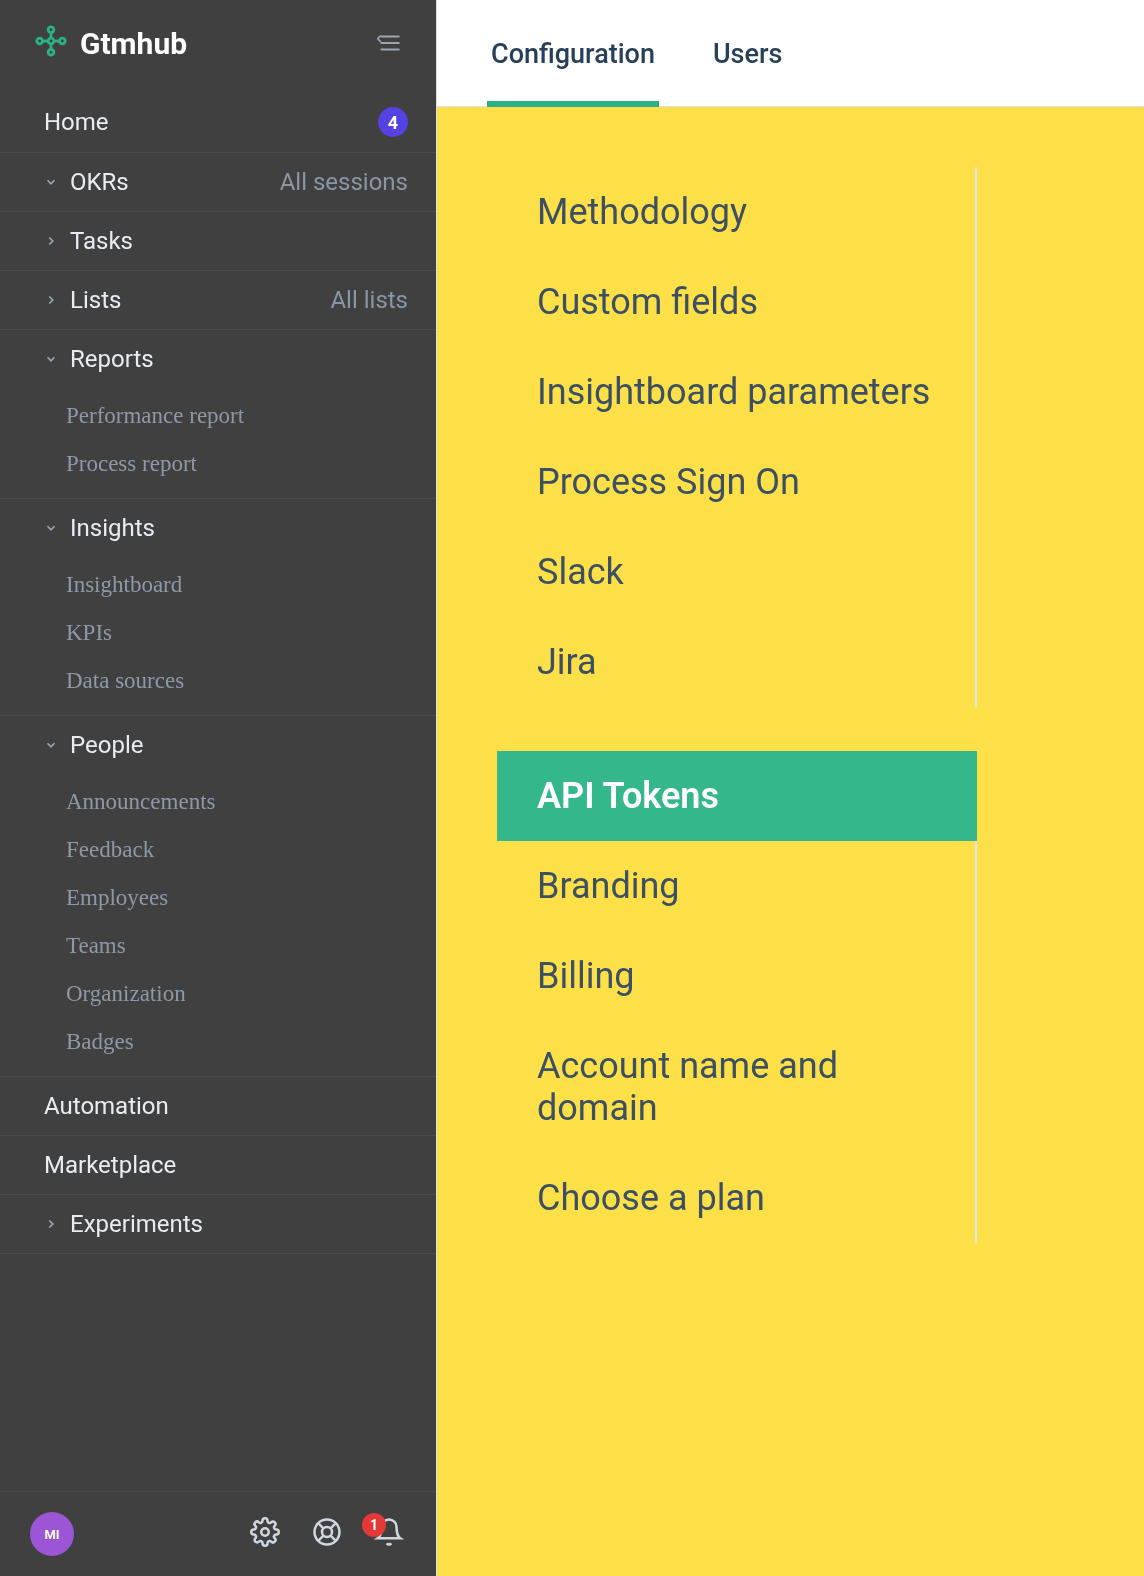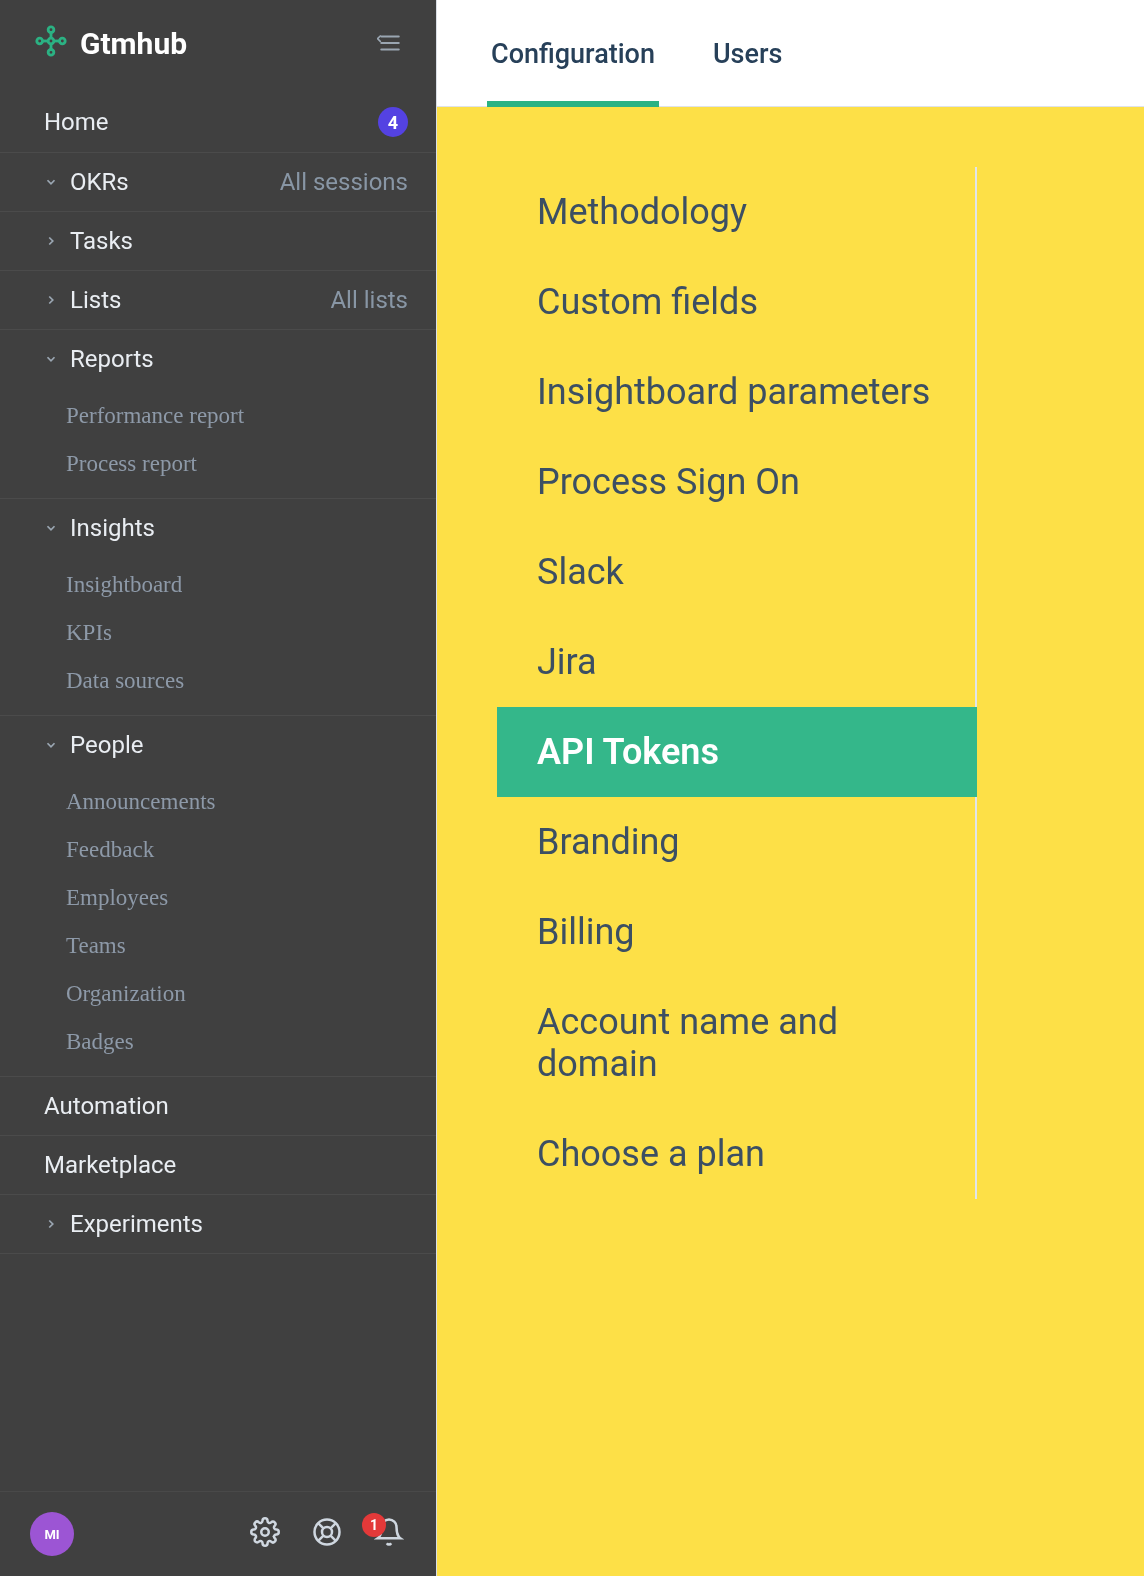--- a/index.html
+++ b/index.html
@@ -174,20 +174,21 @@
     font-size: 36px;
     color:#3c4f63;
     cursor:pointer;
     border-right: 2px solid #e1e5eb;
   }
   .config-item.selected {
     background:#34b78a;
     color:#fff;
     font-weight:600;
     border-right:none;
+    margin-top:44px;
   }
 </style>
 </head>
 <body>
 
 <aside class="sidebar">
   <div class="sidebar-header">
     <div class="logo">
       <span>
         <svg width="34" height="34" viewBox="0 0 24 24" fill="none" stroke="#2bb283" stroke-width="2">

